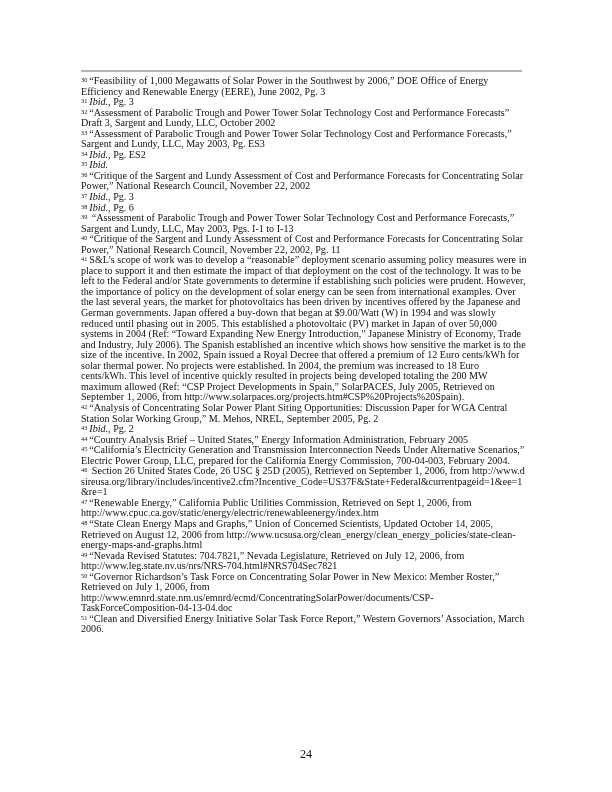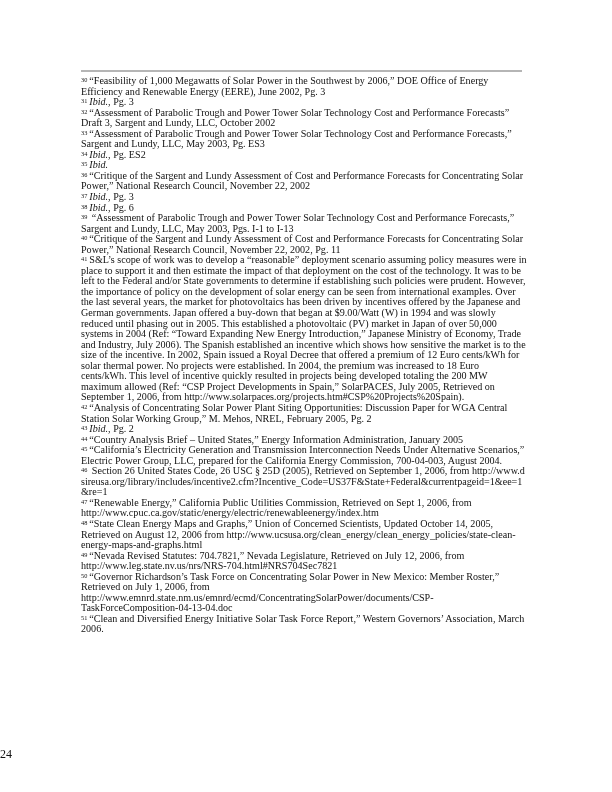--- a/index.html
+++ b/index.html
@@ -5,45 +5,45 @@
   html, body { margin:0; padding:0; background:#ffffff; }
   body { width:612px; height:792px; position:relative; overflow:hidden;
          font-family:"Liberation Serif", serif; color:#111; }
   .rule { position:absolute; left:81px; top:70px; width:441px; height:2px; background:#b5b5b5; }
   .notes { position:absolute; left:81px; top:76px; width:446px;
            font-size:10.1px; line-height:10.55px; }
   .fn { margin:0; padding:0; }
   .fn sup { font-size:6.3px; vertical-align:top; position:relative; top:-1px; margin-right:2px; }
   .fn i { font-style:italic; }
   .url { word-break:break-all; }
-  .page-number { position:absolute; top:747px; left:0; width:612px; text-align:left;
+  .page-number { position:absolute; top:747px; left:0; width:612px; text-align:center;
                  font-size:12px; }
 </style>
 </head>
 <body>
 
 <div class="rule"></div>
 
 <div class="notes">
   <p class="fn"><sup>30</sup><span>“Feasibility of 1,000 Megawatts of Solar Power in the Southwest by 2006,” DOE Office of Energy Efficiency and Renewable Energy (EERE), June 2002, Pg. 3</span></p>
   <p class="fn"><sup>31</sup><i>Ibid.</i><span>, Pg. 3</span></p>
   <p class="fn"><sup>32</sup><span>“Assessment of Parabolic Trough and Power Tower Solar Technology Cost and Performance Forecasts” Draft 3, Sargent and Lundy, LLC, October 2002</span></p>
   <p class="fn"><sup>33</sup><span>“Assessment of Parabolic Trough and Power Tower Solar Technology Cost and Performance Forecasts,” Sargent and Lundy, LLC, May 2003, Pg. ES3</span></p>
   <p class="fn"><sup>34</sup><i>Ibid.</i><span>, Pg. ES2</span></p>
   <p class="fn"><sup>35</sup><i>Ibid.</i><span></span></p>
   <p class="fn"><sup>36</sup><span>“Critique of the Sargent and Lundy Assessment of Cost and Performance Forecasts for Concentrating Solar Power,” National Research Council, November 22, 2002</span></p>
   <p class="fn"><sup>37</sup><i>Ibid.</i><span>, Pg. 3</span></p>
   <p class="fn"><sup>38</sup><i>Ibid.</i><span>, Pg. 6</span></p>
   <p class="fn"><sup>39</sup><span> “Assessment of Parabolic Trough and Power Tower Solar Technology Cost and Performance Forecasts,” Sargent and Lundy, LLC, May 2003, Pgs.  I-1 to I-13</span></p>
   <p class="fn"><sup>40</sup><span>“Critique of the Sargent and Lundy Assessment of Cost and Performance Forecasts for Concentrating Solar Power,” National Research Council, November 22, 2002, Pg. 11</span></p>
   <p class="fn"><sup>41</sup><span>S&amp;L’s scope of work was to develop a “reasonable” deployment scenario assuming policy measures were in place to support it and then estimate the impact of that deployment on the cost of the technology. It was to be left to the Federal and/or State governments to determine if establishing such policies were prudent.  However, the importance of policy on the development of solar energy can be seen from international examples.  Over the last several years, the market for photovoltaics has been driven by incentives offered by the Japanese and German governments.  Japan offered a buy-down that began at $9.00/Watt (W) in 1994 and was slowly reduced until phasing out in 2005.  This established a photovoltaic (PV) market in Japan of over 50,000 systems in 2004 (Ref: “Toward Expanding New Energy Introduction,” Japanese Ministry of Economy, Trade and Industry, July 2006).  The Spanish established an incentive which shows how sensitive the market is to the size of the incentive.  In 2002, Spain issued a Royal Decree that offered a premium of 12 Euro cents/kWh for solar thermal power.  No projects were established.  In 2004, the premium was increased to 18 Euro cents/kWh.  This level of incentive quickly resulted in projects being developed totaling the 200 MW maximum allowed (Ref: “CSP Project Developments in Spain,” SolarPACES, July 2005, Retrieved on September 1, 2006, from http://www.solarpaces.org/projects.htm#CSP%20Projects%20Spain).</span></p>
-  <p class="fn"><sup>42</sup><span>“Analysis of Concentrating Solar Power Plant Siting Opportunities: Discussion Paper for WGA Central Station Solar Working Group,” M. Mehos, NREL, February 2005, Pg. 2</span></p>
+  <p class="fn"><sup>42</sup><span>“Analysis of Concentrating Solar Power Plant Siting Opportunities: Discussion Paper for WGA Central Station Solar Working Group,” M. Mehos, NREL, September 2005, Pg. 2</span></p>
   <p class="fn"><sup>43</sup><i>Ibid.</i><span>, Pg. 2</span></p>
-  <p class="fn"><sup>44</sup><span>“Country Analysis Brief – United States,” Energy Information Administration, January 2005</span></p>
-  <p class="fn"><sup>45</sup><span>“California’s Electricity Generation and Transmission Interconnection Needs Under Alternative Scenarios,” Electric Power Group, LLC,  prepared for the California Energy Commission, 700-04-003, August 2004.</span></p>
+  <p class="fn"><sup>44</sup><span>“Country Analysis Brief – United States,” Energy Information Administration, February 2005</span></p>
+  <p class="fn"><sup>45</sup><span>“California’s Electricity Generation and Transmission Interconnection Needs Under Alternative Scenarios,” Electric Power Group, LLC,  prepared for the California Energy Commission, 700-04-003, February 2004.</span></p>
   <p class="fn url"><sup>46</sup><span> Section 26 United States Code, 26 USC § 25D (2005), Retrieved on September 1, 2006, from http://www.dsireusa.org/library/includes/incentive2.cfm?Incentive_Code=US37F&amp;State+Federal&amp;currentpageid=1&amp;ee=1&amp;re=1</span></p>
   <p class="fn"><sup>47</sup><span>“Renewable Energy,” California Public Utilities Commission, Retrieved on Sept 1, 2006, from http://www.cpuc.ca.gov/static/energy/electric/renewableenergy/index.htm</span></p>
   <p class="fn"><sup>48</sup><span>“State Clean Energy Maps and Graphs,” Union of Concerned Scientists, Updated October 14, 2005, Retrieved on August 12, 2006 from http://www.ucsusa.org/clean_energy/clean_energy_policies/state-clean-energy-maps-and-graphs.html</span></p>
   <p class="fn"><sup>49</sup><span>“Nevada Revised Statutes: 704.7821,” Nevada Legislature, Retrieved on July 12, 2006, from http://www.leg.state.nv.us/nrs/NRS-704.html#NRS704Sec7821</span></p>
   <p class="fn"><sup>50</sup><span>“Governor Richardson’s Task Force on Concentrating Solar Power in New Mexico: Member Roster,” Retrieved on July 1, 2006, from http://www.emnrd.state.nm.us/emnrd/ecmd/ConcentratingSolarPower/documents/CSP-TaskForceComposition-04-13-04.doc</span></p>
   <p class="fn"><sup>51</sup><span>“Clean and Diversified Energy Initiative Solar Task Force Report,” Western Governors’ Association, March 2006.</span></p>
 </div>
 
 <div class="page-number">24</div>
 

